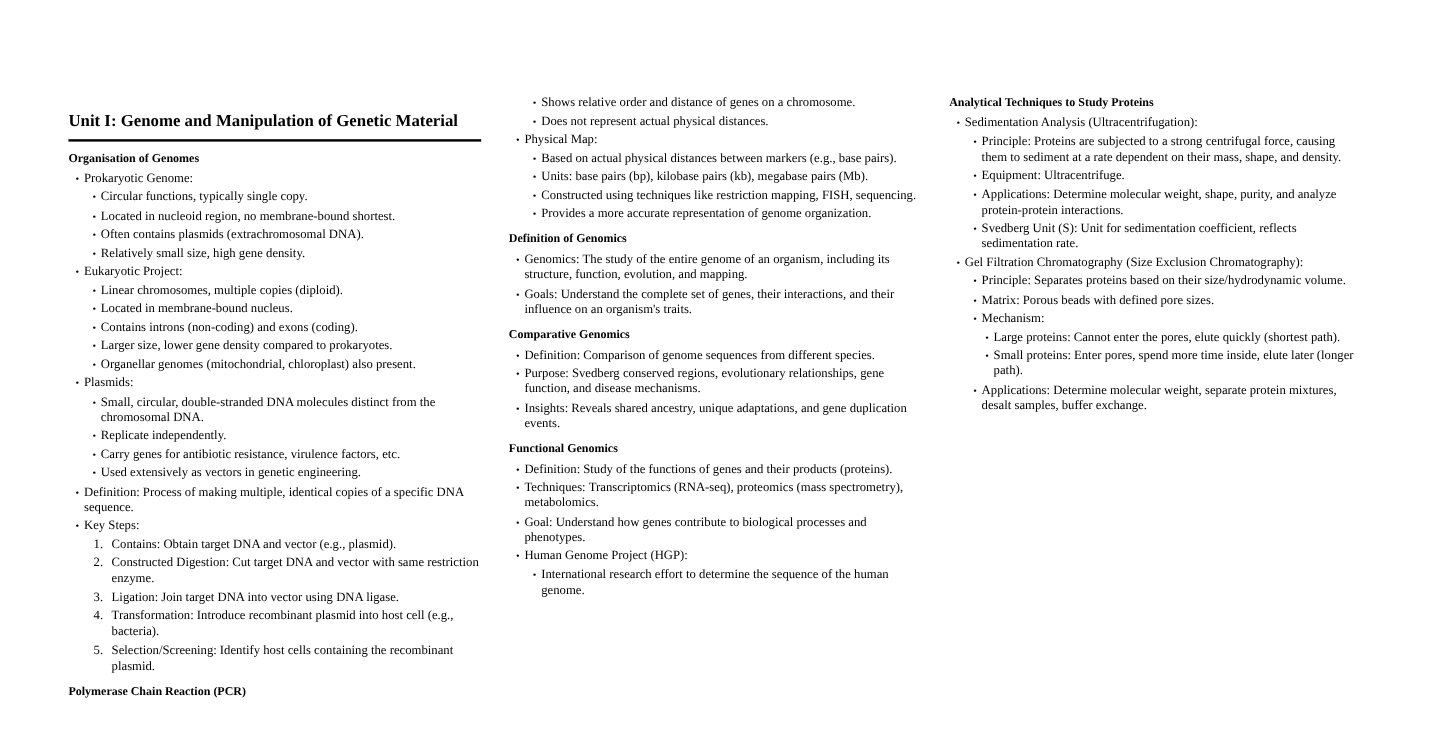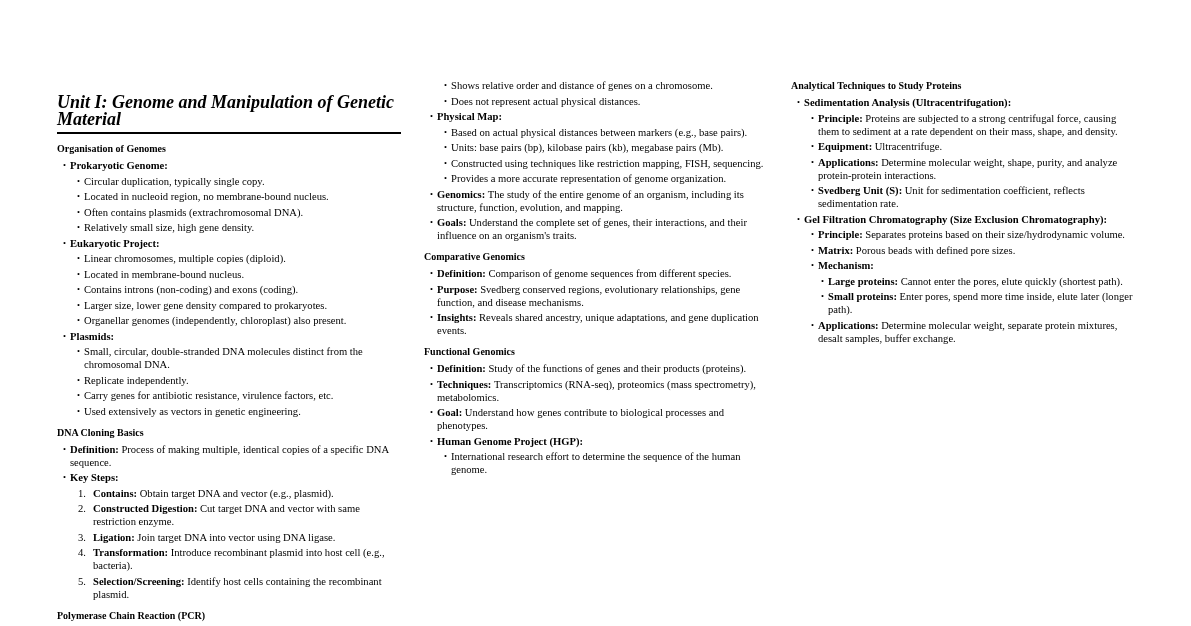--- a/index.html
+++ b/index.html
@@ -17,25 +17,24 @@
     display: flex;
     gap: 23px;
   }
   .col {
     width: 344px;
     flex: 0 0 344px;
     font-size: 10.6px;
     line-height: 13px;
   }
   h1 {
-    font-size: 18px;
+    font-size: 14px;
     line-height: 16.5px;
     font-weight: bold;
     margin: 15px 0 0 0;
-    font-style: italic;
   }
   .rule {
     height: 2px;
     background: #000;
     margin: 5px 0 0 0;
   }
   h2 {
     font-size: 10px;
     line-height: 14px;
     font-weight: bold;
@@ -54,41 +53,41 @@
     flex: 0 0 7px;
     width: 7px;
     font-size: 8.5px;
     line-height: 13px;
   }
   .num {
     flex: 0 0 15px;
     width: 15px;
   }
   .txt { flex: 1; }
-  .txt b { font-weight: bold; margin-right: 0.24em; }
+  .txt b { font-weight: normal; margin-right: 0.24em; }
 </style>
 </head>
 <body>
 
 <div class="page">
   <div class="col">
       <h1>Unit I: Genome and Manipulation of Genetic Material</h1>
       <div class="rule"></div>
       <h2>Organisation of Genomes</h2>
       <div class="li l1">
         <span class="blt">•</span>
         <span class="txt"><b>Prokaryotic Genome:</b></span>
       </div>
       <div class="li l2">
         <span class="blt">•</span>
-        <span class="txt"><span>Circular duplication, typically single copy.</span></span>
-      </div>
-      <div class="li l2">
-        <span class="blt">•</span>
-        <span class="txt"><span>Located in nucleoid region, no membrane-bound nucleus.</span></span>
+        <span class="txt"><span>Circular functions, typically single copy.</span></span>
+      </div>
+      <div class="li l2">
+        <span class="blt">•</span>
+        <span class="txt"><span>Located in nucleoid region, no membrane-bound shortest.</span></span>
       </div>
       <div class="li l2">
         <span class="blt">•</span>
         <span class="txt"><span>Often contains plasmids (extrachromosomal DNA).</span></span>
       </div>
       <div class="li l2">
         <span class="blt">•</span>
         <span class="txt"><span>Relatively small size, high gene density.</span></span>
       </div>
       <div class="li l1">
@@ -106,21 +105,21 @@
       <div class="li l2">
         <span class="blt">•</span>
         <span class="txt"><span>Contains introns (non-coding) and exons (coding).</span></span>
       </div>
       <div class="li l2">
         <span class="blt">•</span>
         <span class="txt"><span>Larger size, lower gene density compared to prokaryotes.</span></span>
       </div>
       <div class="li l2">
         <span class="blt">•</span>
-        <span class="txt"><span>Organellar genomes (independently, chloroplast) also present.</span></span>
+        <span class="txt"><span>Organellar genomes (mitochondrial, chloroplast) also present.</span></span>
       </div>
       <div class="li l1">
         <span class="blt">•</span>
         <span class="txt"><b>Plasmids:</b></span>
       </div>
       <div class="li l2">
         <span class="blt">•</span>
         <span class="txt"><span>Small, circular, double-stranded DNA molecules distinct from the chromosomal DNA.</span></span>
       </div>
       <div class="li l2">
@@ -128,21 +127,20 @@
         <span class="txt"><span>Replicate independently.</span></span>
       </div>
       <div class="li l2">
         <span class="blt">•</span>
         <span class="txt"><span>Carry genes for antibiotic resistance, virulence factors, etc.</span></span>
       </div>
       <div class="li l2">
         <span class="blt">•</span>
         <span class="txt"><span>Used extensively as vectors in genetic engineering.</span></span>
       </div>
-      <h2>DNA Cloning Basics</h2>
       <div class="li l1">
         <span class="blt">•</span>
         <span class="txt"><b>Definition:</b><span>Process of making multiple, identical copies of a specific DNA sequence.</span></span>
       </div>
       <div class="li l1">
         <span class="blt">•</span>
         <span class="txt"><b>Key Steps:</b></span>
       </div>
       <div class="li ol">
         <span class="num">1.</span>
@@ -188,20 +186,21 @@
         <span class="txt"><span>Units: base pairs (bp), kilobase pairs (kb), megabase pairs (Mb).</span></span>
       </div>
       <div class="li l2">
         <span class="blt">•</span>
         <span class="txt"><span>Constructed using techniques like restriction mapping, FISH, sequencing.</span></span>
       </div>
       <div class="li l2">
         <span class="blt">•</span>
         <span class="txt"><span>Provides a more accurate representation of genome organization.</span></span>
       </div>
+      <h2>Definition of Genomics</h2>
       <div class="li l1">
         <span class="blt">•</span>
         <span class="txt"><b>Genomics:</b><span>The study of the entire genome of an organism, including its structure, function, evolution, and mapping.</span></span>
       </div>
       <div class="li l1">
         <span class="blt">•</span>
         <span class="txt"><b>Goals:</b><span>Understand the complete set of genes, their interactions, and their influence on an organism's traits.</span></span>
       </div>
       <h2>Comparative Genomics</h2>
       <div class="li l1">

